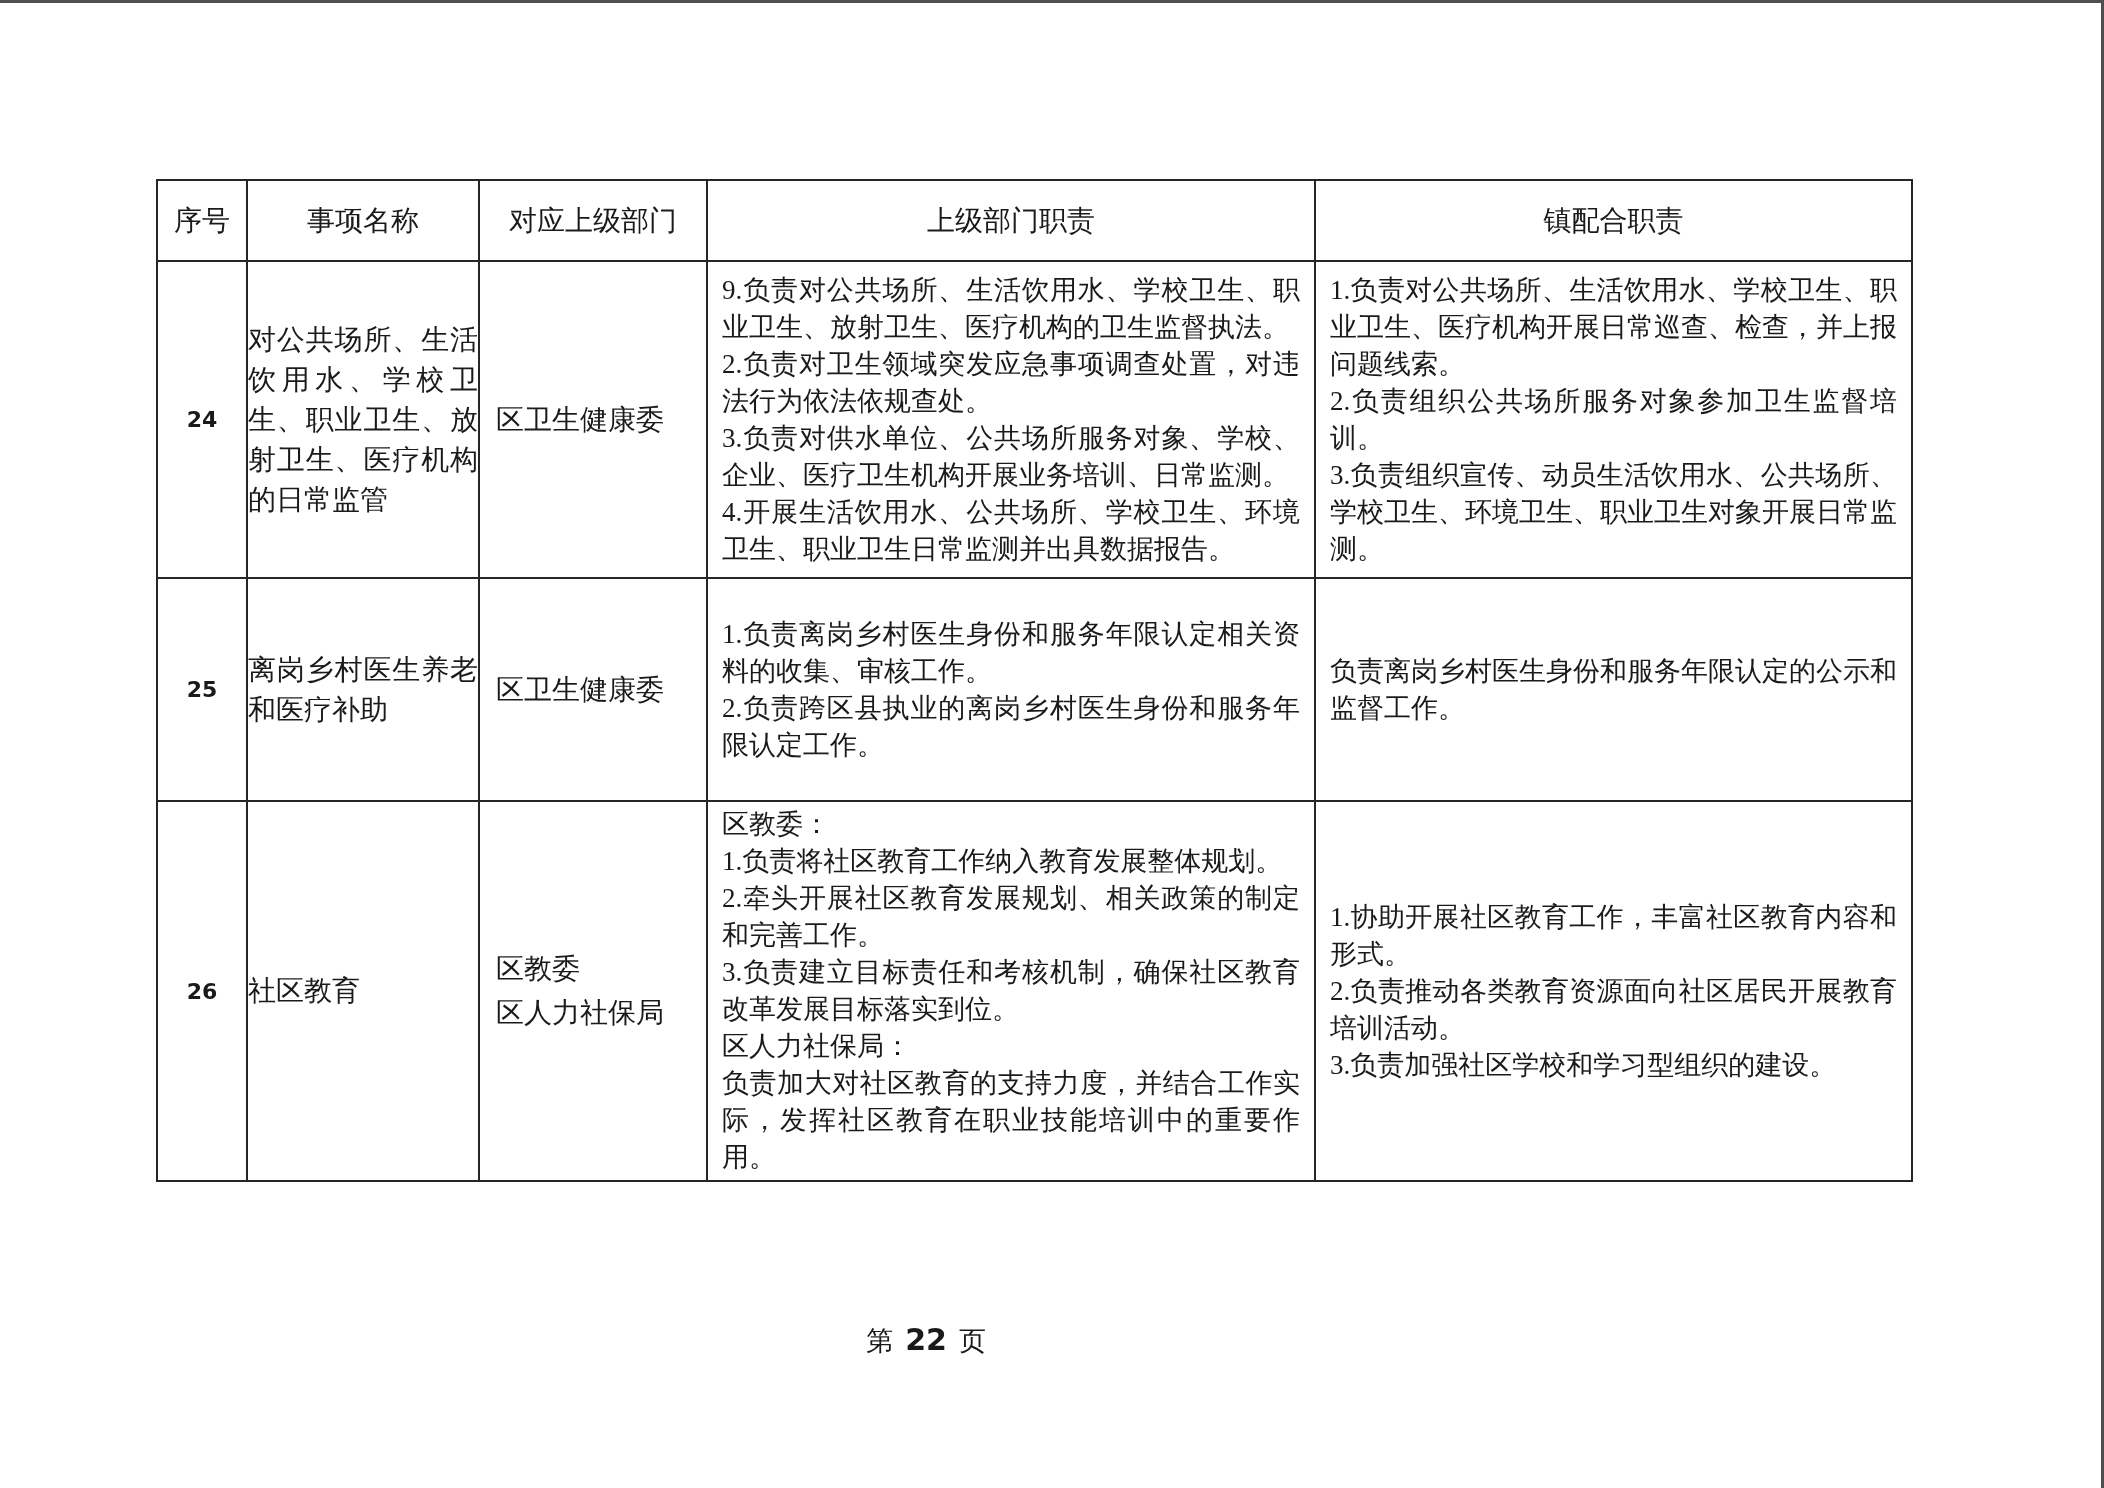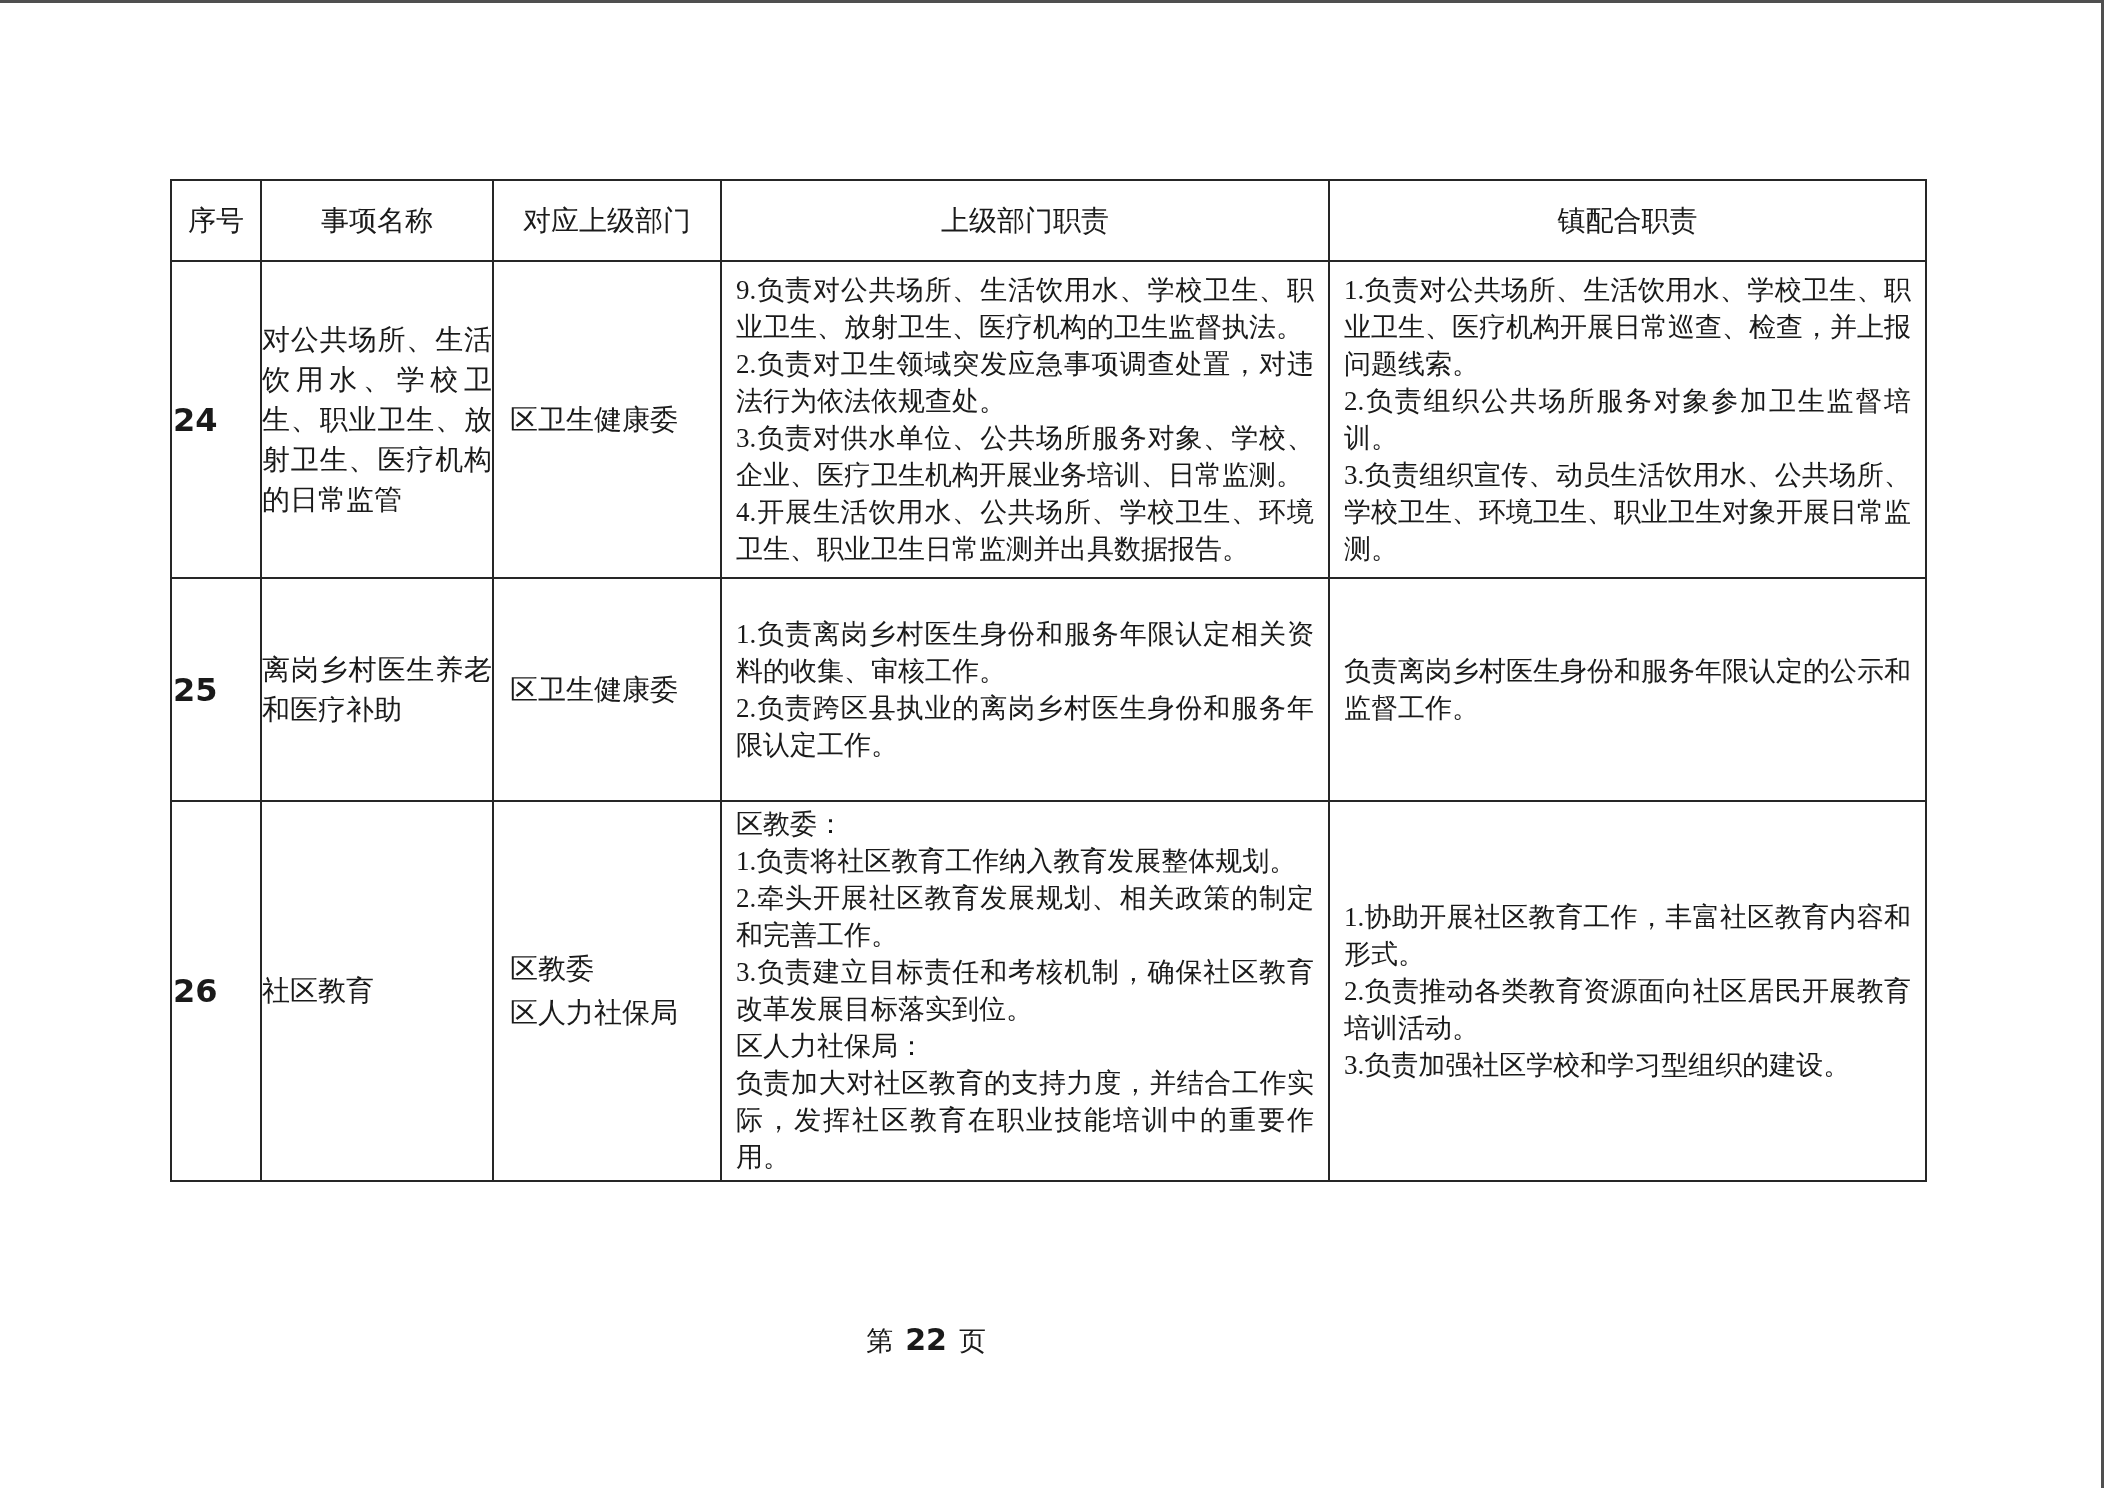--- a/index.html
+++ b/index.html
@@ -14,43 +14,44 @@
   }
   .edge-top {
     position: absolute; top: 0; left: 0;
     width: 2104px; height: 3px; background: #4f4f4f;
   }
   .edge-right {
     position: absolute; top: 0; right: 0;
     width: 3px; height: 1488px; background: #4f4f4f;
   }
   table.duty-table {
-    position: absolute; left: 170px; top: 179px;
+    position: absolute; left: 156px; top: 179px;
     width: 1755px;
     border-collapse: collapse;
     table-layout: fixed;
     font-size: 28px;
   }
   .duty-table th, .duty-table td {
     border: 2px solid #262626;
     vertical-align: middle;
     overflow: hidden;
   }
   .duty-table th {
     font-weight: normal;
     font-size: 28px;
     text-align: center;
     height: 81px;
   }
   tr.h-r24 { height: 317px; }
   tr.h-r25 { height: 223px; }
   tr.h-r26 { height: 340px; }
   td.c-no {
+    text-align: center;
     font-family: "DejaVu Sans", "Liberation Sans", sans-serif;
-    font-size: 32px;
+    font-size: 22px;
     font-weight: 600;
   }
   td.c-item {
     padding: 0 0;
     text-align: justify;
     line-height: 40px;
   }
   td.c-dept {
     padding: 0 16px;
     line-height: 44px;

